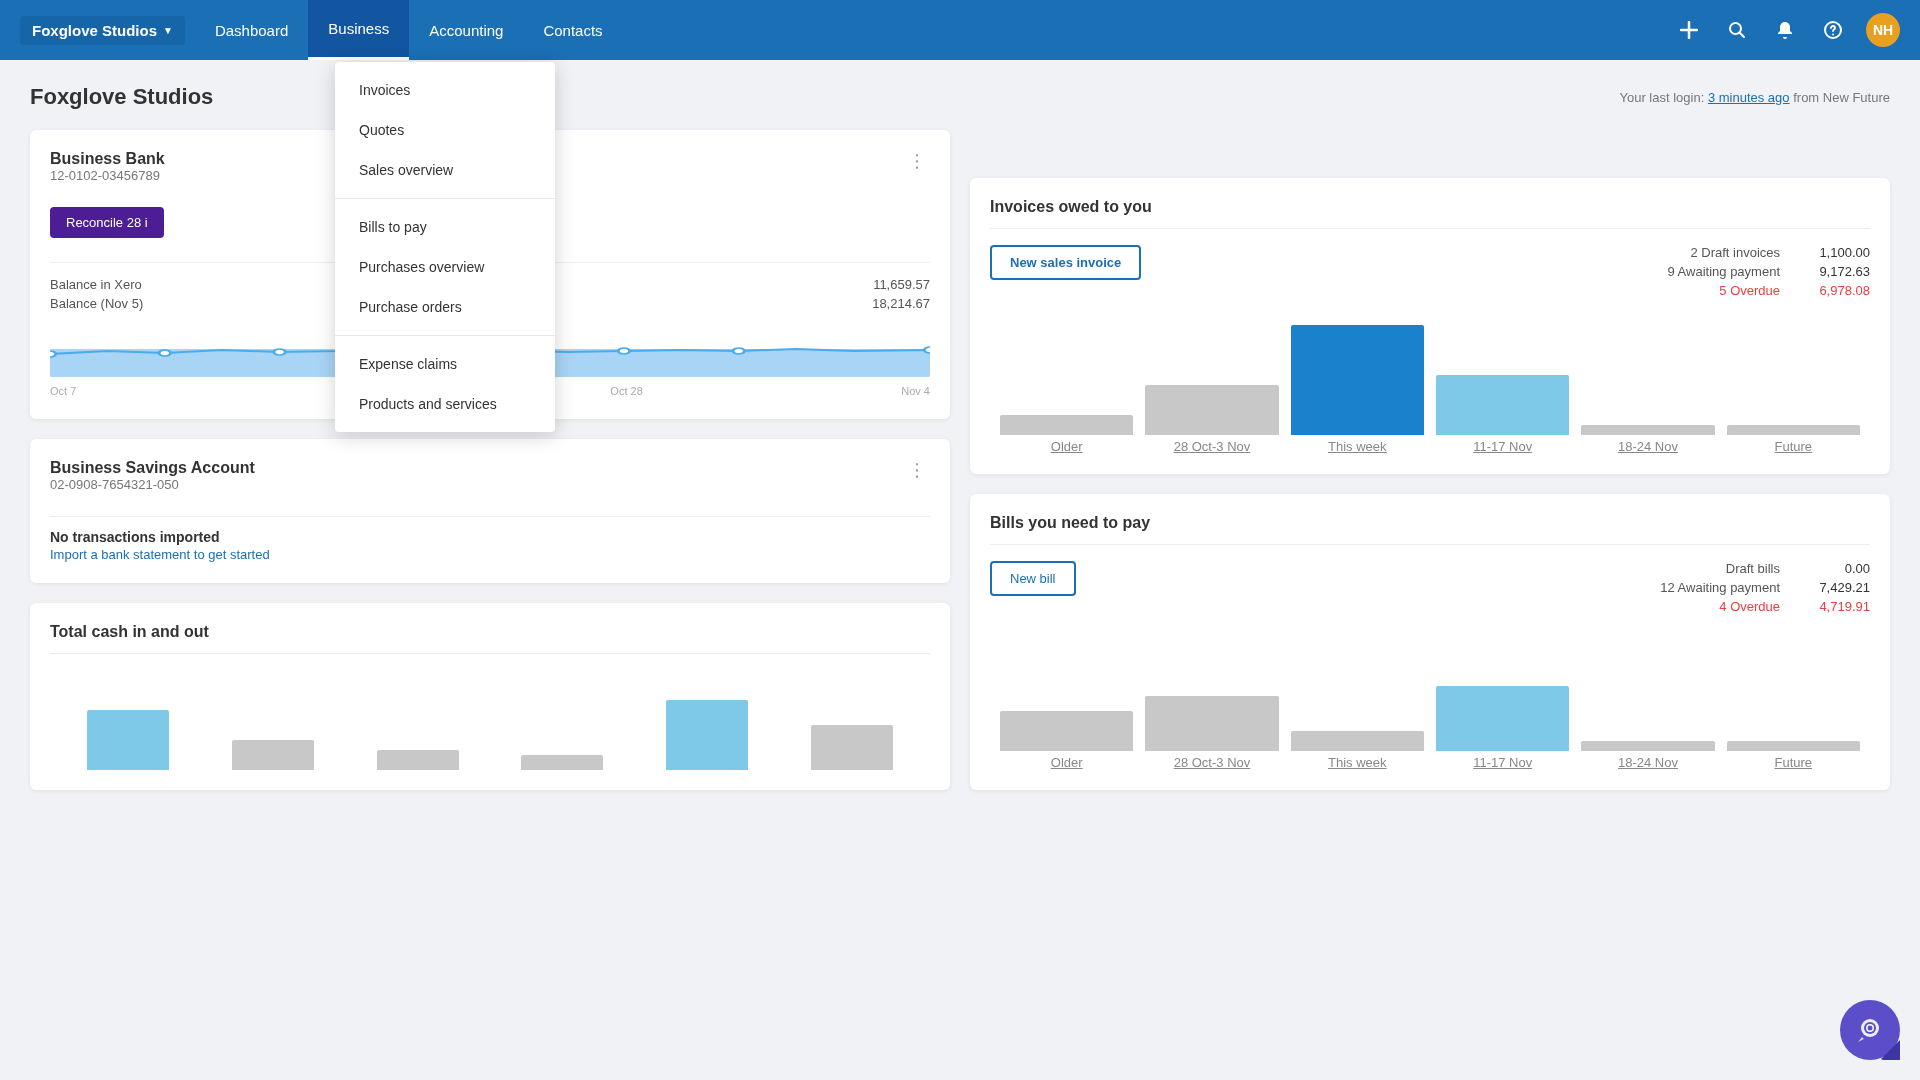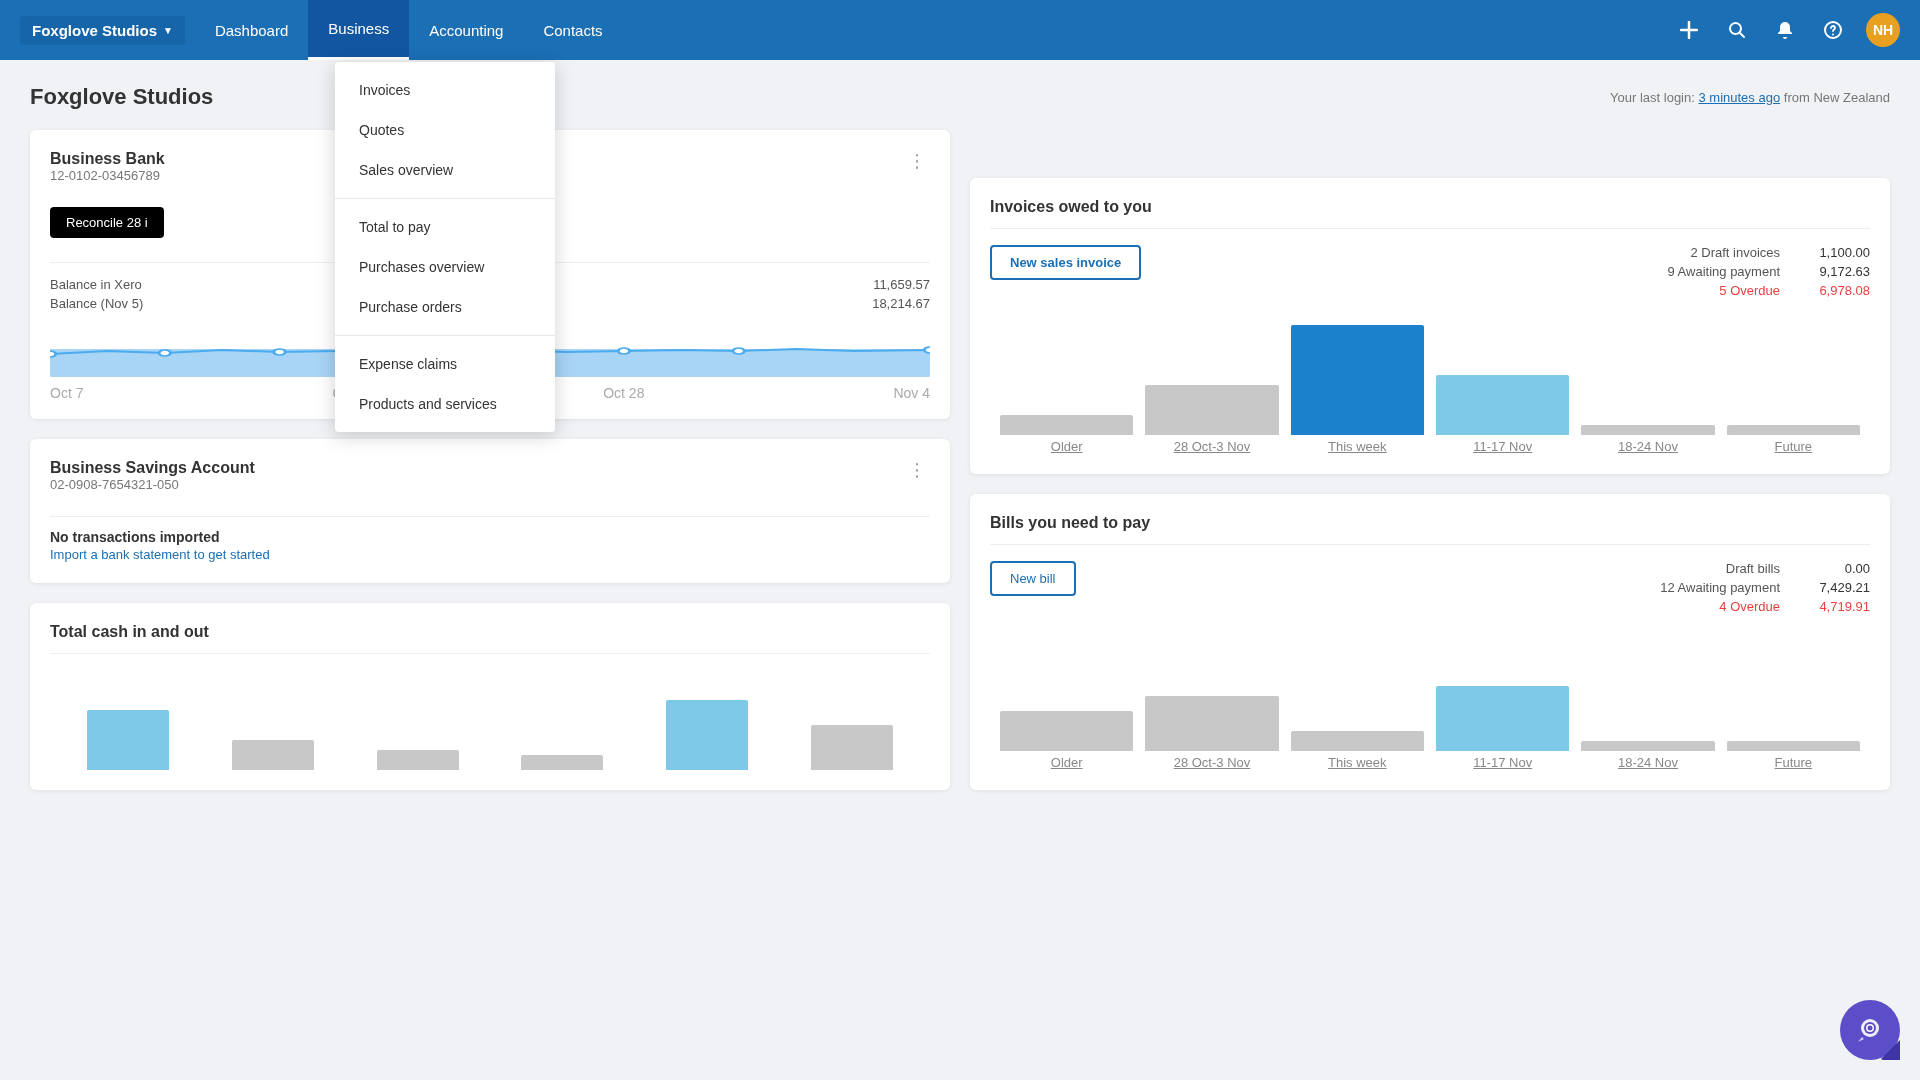--- a/index.html
+++ b/index.html
@@ -150,21 +150,21 @@
     }
     .three-dots {
       font-size: 18px;
       color: #999;
       cursor: pointer;
       padding: 0 4px;
     }
 
     
     .reconcile-btn {
-      background: #000000;
+      background: #4c1d95;
       color: white;
       border: none;
       border-radius: 4px;
       padding: 8px 16px;
       font-size: 13px;
       cursor: pointer;
       margin: 8px 0 12px;
     }
     .bank-row {
       display: flex;
@@ -331,36 +331,36 @@
     </div>
     <div class="avatar">NH</div>
   </div>
 </nav>
 
 <div class="dropdown-menu">
   <span class="dropdown-item">Invoices</span>
   <span class="dropdown-item">Quotes</span>
   <span class="dropdown-item">Sales overview</span>
   <hr class="dropdown-divider">
-  <span class="dropdown-item">Total to pay</span>
+  <span class="dropdown-item">Bills to pay</span>
   <span class="dropdown-item">Purchases overview</span>
   <span class="dropdown-item">Purchase orders</span>
   <hr class="dropdown-divider">
   <span class="dropdown-item">Expense claims</span>
   <span class="dropdown-item">Products and services</span>
 </div>
 
 <div class="main-content">
 
   <div class="page-header">
     <span class="page-title">Foxglove Studios</span>
     <span class="last-login">
       <span>Your last login:</span>
       <a>3 minutes ago</a>
-      <span>from New Zealand</span>
+      <span>from New Future</span>
     </span>
   </div>
 
   <div class="dashboard-grid">
 
     <div style="display:flex; flex-direction:column; gap:20px;">
 
       <div class="card">
         <div class="card-header">
           <div>
@@ -386,21 +386,21 @@
             <polyline points="0,25 30,22 60,24 90,21 120,23 150,22 180,20 210,22 240,21 270,23 300,22 330,21 360,22 390,20 420,22 460,21" fill="none" stroke="#4aabef" stroke-width="2"></polyline>
             <circle cx="0" cy="25" r="3" fill="white" stroke="#4aabef" stroke-width="1.5"></circle>
             <circle cx="60" cy="24" r="3" fill="white" stroke="#4aabef" stroke-width="1.5"></circle>
             <circle cx="120" cy="23" r="3" fill="white" stroke="#4aabef" stroke-width="1.5"></circle>
             <circle cx="180" cy="20" r="3" fill="white" stroke="#4aabef" stroke-width="1.5"></circle>
             <circle cx="240" cy="21" r="3" fill="white" stroke="#4aabef" stroke-width="1.5"></circle>
             <circle cx="300" cy="22" r="3" fill="white" stroke="#4aabef" stroke-width="1.5"></circle>
             <circle cx="360" cy="22" r="3" fill="white" stroke="#4aabef" stroke-width="1.5"></circle>
             <circle cx="460" cy="21" r="3" fill="white" stroke="#4aabef" stroke-width="1.5"></circle>
           </svg>
-          <div style="display:flex; justify-content:space-between; font-size:14px; color:#aaa; margin-top:2px;">
+          <div style="display:flex; justify-content:space-between; font-size:11px; color:#aaa; margin-top:2px;">
             <span>Oct 7</span>
             <span>Oct</span>
             <span>Oct 28</span>
             <span>Nov 4</span>
           </div>
         </div>
       </div>
 
       <div class="card">
         <div class="card-header">

